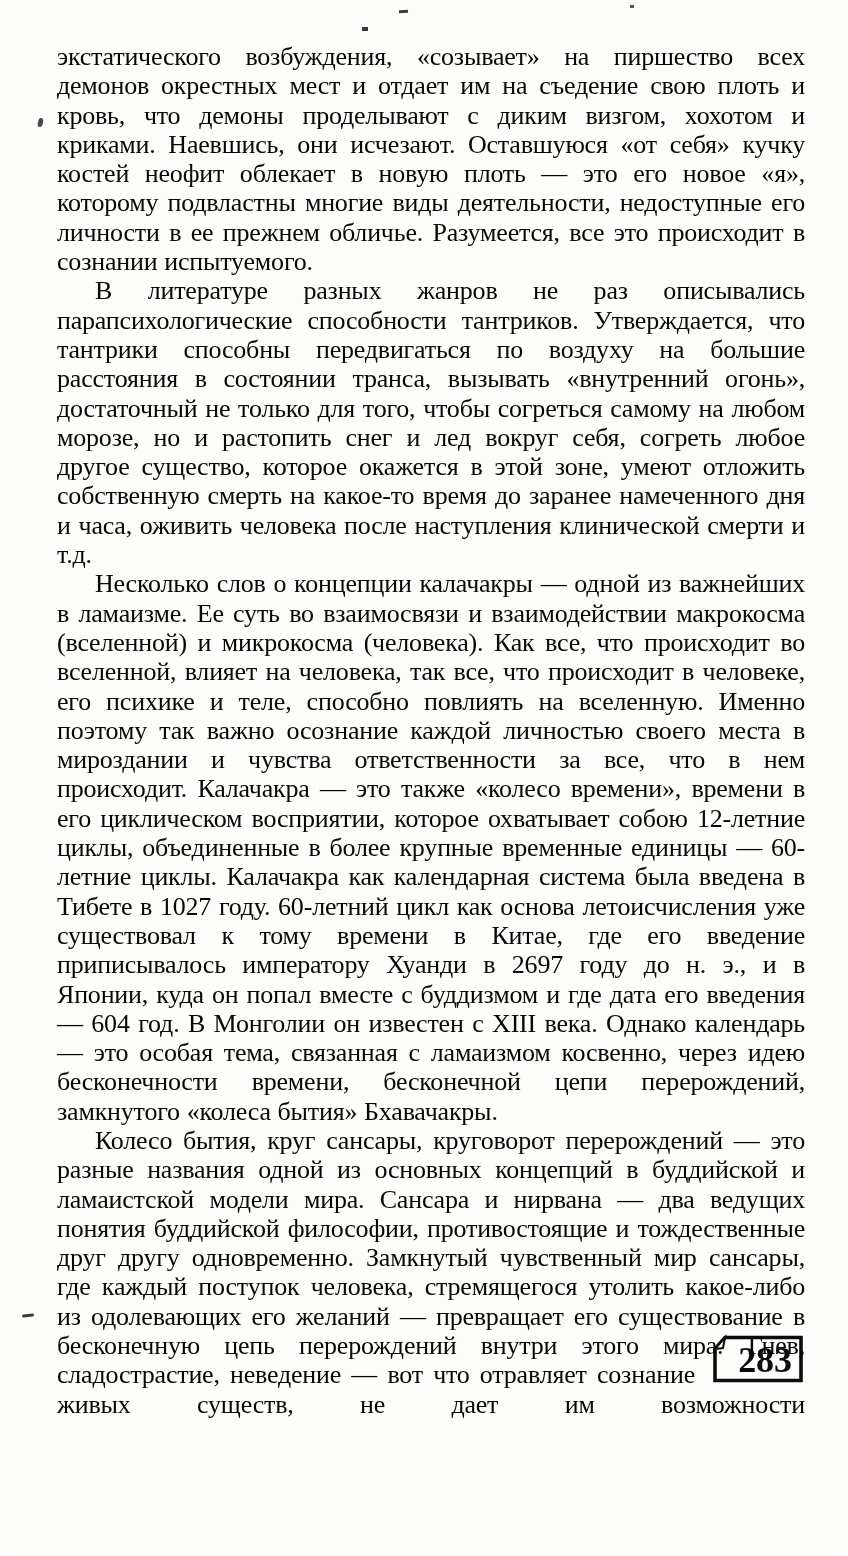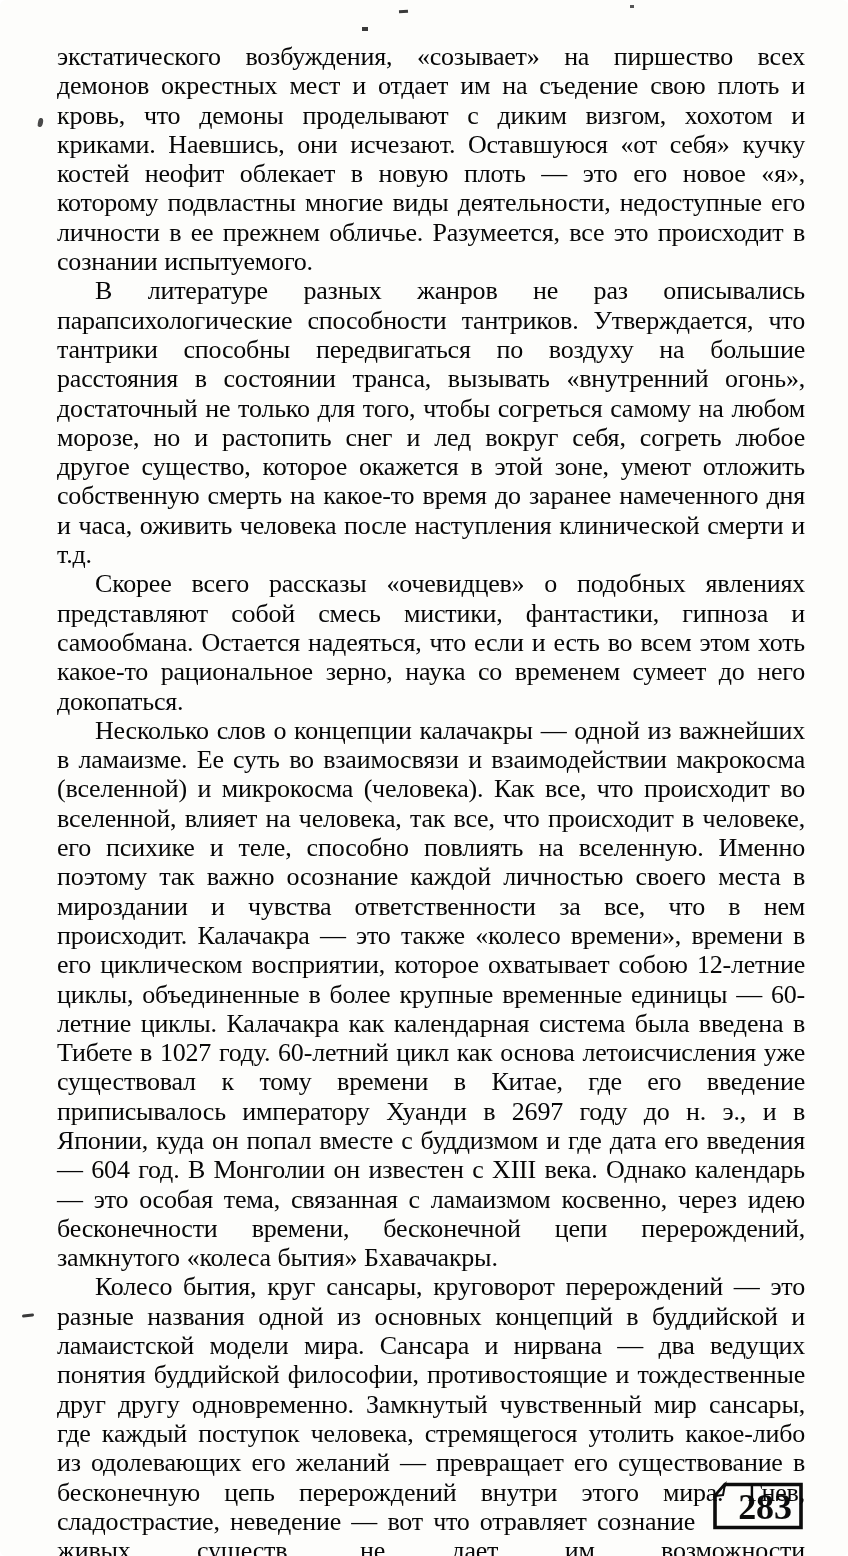--- a/index.html
+++ b/index.html
@@ -71,21 +71,20 @@
 
   <div class="artifact a1"></div>
   <div class="artifact a2"></div>
   <div class="artifact a3"></div>
   <div class="artifact a4"></div>
   <div class="artifact a5"></div>
 
   <div class="text-block">
     <p class="no-indent">экстатического возбуждения, «созывает» на пиршество всех демонов окрестных мест и отдает им на съедение свою плоть и кровь, что демоны проделывают с диким визгом, хохотом и криками. Наевшись, они исчезают. Оставшуюся «от себя» кучку костей неофит облекает в новую плоть — это его новое «я», которому подвластны многие виды деятельности, недоступные его личности в ее прежнем обличье. Разумеется, все это происходит в сознании испытуемого.</p>
     <p>В литературе разных жанров не раз описывались парапсихологические способности тантриков. Утверждается, что тантрики способны передвигаться по воздуху на большие расстояния в состоянии транса, вызывать «внутренний огонь», достаточный не только для того, чтобы согреться самому на любом морозе, но и растопить снег и лед вокруг себя, согреть любое другое существо, которое окажется в этой зоне, умеют отложить собственную смерть на какое-то время до заранее намеченного дня и часа, оживить человека после наступления клинической смерти и т.д.</p>
-    <p>Скорее всего рассказы «очевидцев» о подобных явлениях представляют собой смесь мистики, фантастики, гипноза и самообмана. Остается надеяться, что если и есть во всем этом хоть какое-то рациональное зерно, наука со временем сумеет до него докопаться.</p>
     <p>Несколько слов о концепции калачакры — одной из важнейших в ламаизме. Ее суть во взаимосвязи и взаимодействии макрокосма (вселенной) и микрокосма (человека). Как все, что происходит во вселенной, влияет на человека, так все, что происходит в человеке, его психике и теле, способно повлиять на вселенную. Именно поэтому так важно осознание каждой личностью своего места в мироздании и чувства ответственности за все, что в нем происходит. Калачакра — это также «колесо времени», времени в его циклическом восприятии, которое охватывает собою 12-летние циклы, объединенные в более крупные временные единицы — 60-летние циклы. Калачакра как календарная система была введена в Тибете в 1027 году. 60-летний цикл как основа летоисчисления уже существовал к тому времени в Китае, где его введение приписывалось императору Хуанди в 2697 году до н. э., и в Японии, куда он попал вместе с буддизмом и где дата его введения — 604 год. В Монголии он известен с XIII века. Однако календарь — это особая тема, связанная с ламаизмом косвенно, через идею бесконечности времени, бесконечной цепи перерождений, замкнутого «колеса бытия» Бхавачакры.</p>
     <p class="last-justify">
       <span>Колесо бытия, круг сансары, круговорот перерождений — это разные названия одной из основных концепций в буддийской и ламаистской модели мира. Сансара и нирвана — два ведущих понятия буддийской философии, противостоящие и тождественные друг другу одновременно. Замкнутый чувственный мир сансары, где каждый поступок человека, стремящегося утолить какое-либо из одолевающих его желаний — превращает его существование в бесконечную цепь перерождений внутри этого мира.</span>
       <span class="pagebox-wrap">
         <svg viewBox="0 0 94 50" width="94" height="50">
           <path d="M 14,3.5 H 90 V 46.5 H 4 V 15 Z" fill="#fdfdfb" stroke="#0c0c0c" stroke-width="3.6" stroke-linejoin="miter"></path>
           <path d="M 4,15 L 14,3.5 L 12,14 Z" fill="#fdfdfb" stroke="#0c0c0c" stroke-width="2"></path>
           <text class="pagenum-text" x="54" y="38" text-anchor="middle" font-size="36" fill="#0c0c0c">283</text>
         </svg>
       </span>

